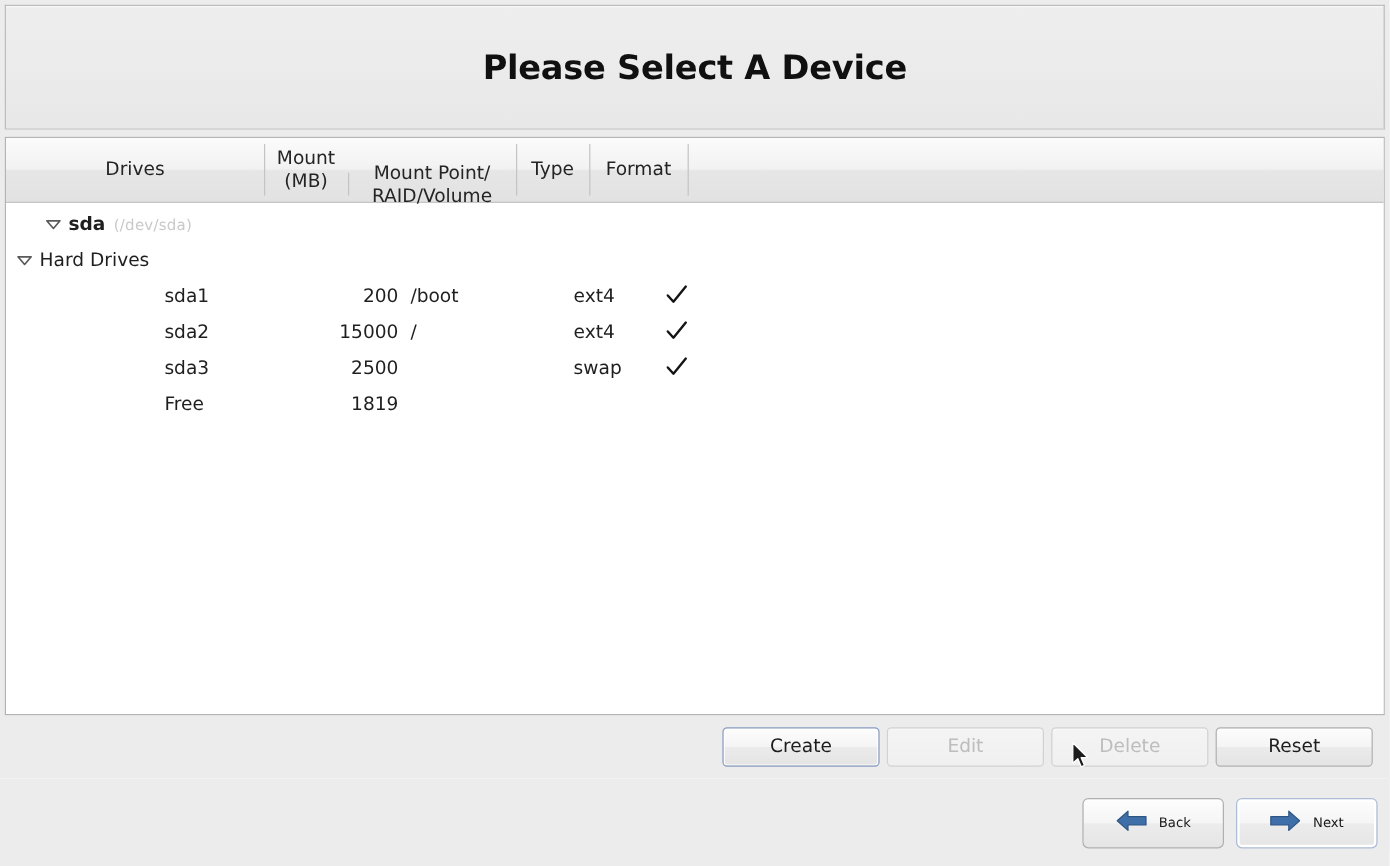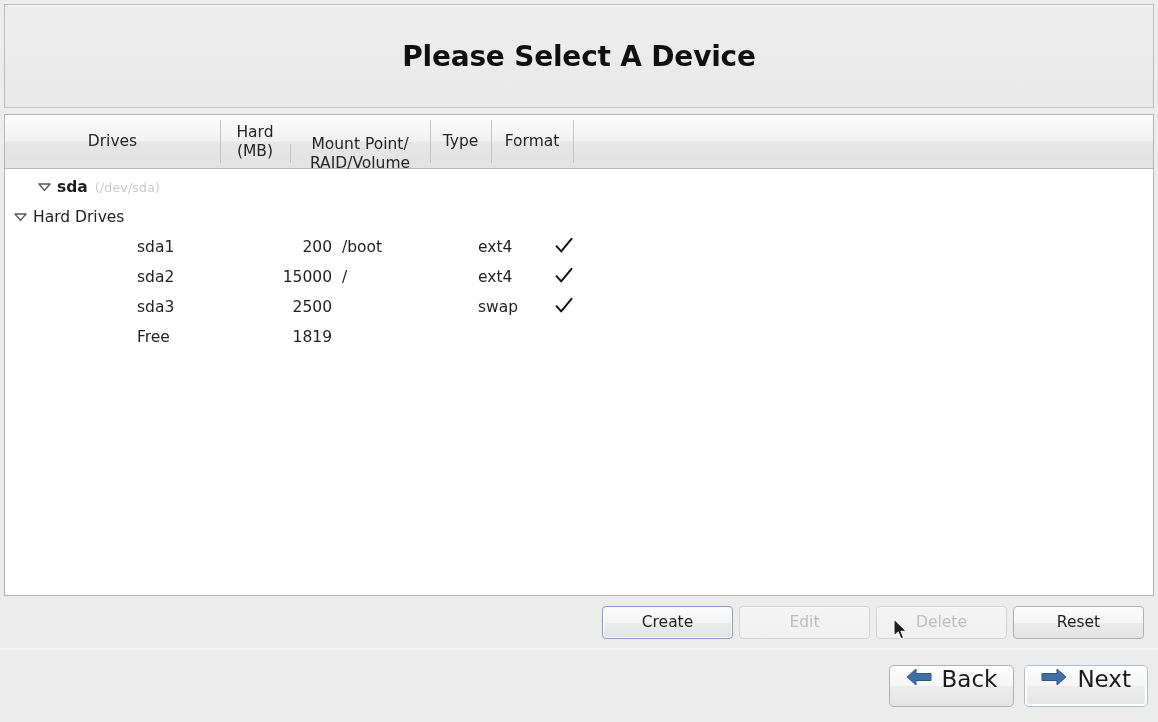--- a/index.html
+++ b/index.html
@@ -209,26 +209,27 @@
     display: flex;
     align-items: center;
     justify-content: flex-end;
     gap: 10px;
     padding-right: 10px;
   }
   .nav-btn {
     height: 42px;
     min-width: 118px;
     padding: 0 16px;
-    font-size: 23px;
+    font-size: 11px;
     border: 1px solid #b0b0b0;
     border-radius: 5px;
     background: linear-gradient(to bottom, #fdfdfd 0%, #f5f5f5 50%, #ececec 51%, #e5e5e5 100%);
     box-shadow: inset 0 1px 0 #ffffff;
     display: inline-flex;
+    align-items: center;
     justify-content: center;
     gap: 10px;
     color: #1a1a1a;
     cursor: pointer;
     user-select: none;
   }
   .nav-btn.focused {
     border-color: #aebdd6;
     box-shadow: inset 0 0 0 2px #ffffff;
   }
@@ -251,21 +252,21 @@
   </div>
 
   <div class="table-frame">
 
     <div class="thead">
       <div class="th th-device">
         <span>Drives</span>
       </div>
       <div class="th th-size">
         <span style="display:block">
-          <span style="display:block">Hard</span>
+          <span style="display:block">Mount</span>
           <span style="display:block">(MB)</span>
         </span>
       </div>
       <div class="th th-mount">
         <span style="display:block">
           <span style="display:block">Mount Point/</span>
           <span style="display:block">RAID/Volume</span>
         </span>
       </div>
       <div class="th th-type">

